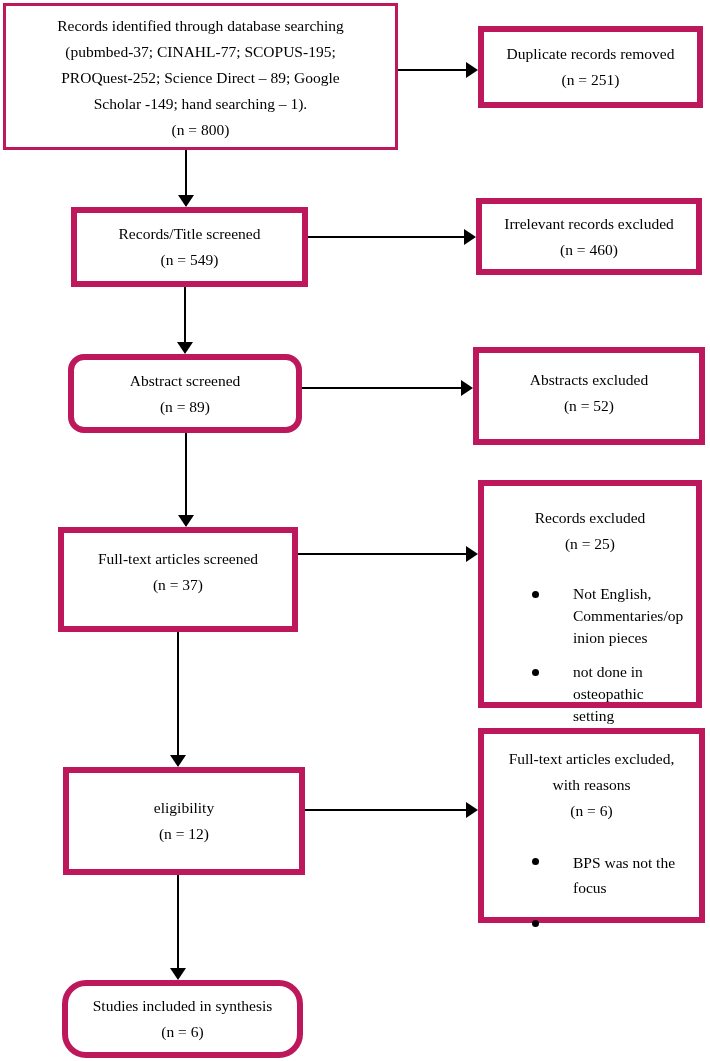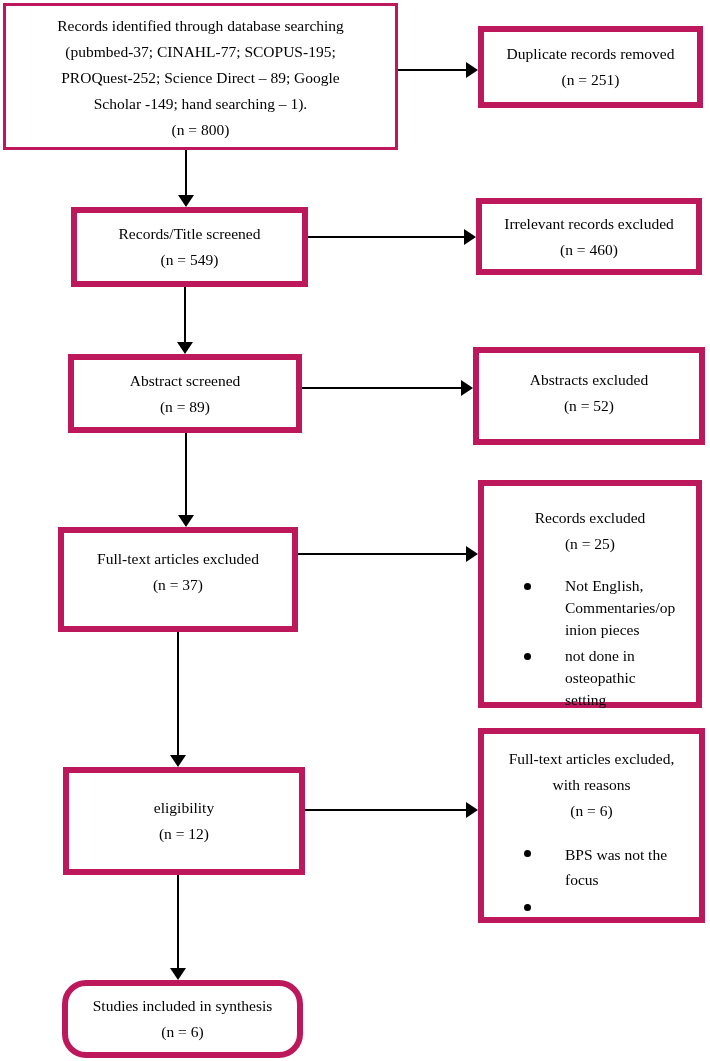--- a/index.html
+++ b/index.html
@@ -9,21 +9,21 @@
   }
   .box{
     position:absolute;box-sizing:border-box;border:6px solid #be185d;background:#ffffff;
     display:flex;flex-direction:column;align-items:center;justify-content:center;
     text-align:center;font-size:15.5px;line-height:26px;
   }
   .box.thick{border-width:3px;}
   .box.topalign{justify-content:flex-start;}
   .ln{width:100%;}
   .bullets{margin:14px 0 0 0;padding:0;list-style:none;width:100%;text-align:left;}
-  .bullet-item{position:relative;padding-left:77px;margin:4px;}
+  .bullet-item{position:relative;padding-left:77px;margin:12px;}
   .b8 .bullet-item{line-height:22px;}
   .b10 .bullet-item{line-height:25px;}
   .bullet-dot{position:absolute;left:36px;top:8px;width:7px;height:7px;border-radius:50%;background:#000000;}
   .varrow{position:absolute;width:16px;}
   .vline{position:absolute;left:7px;top:0;width:2px;height:calc(100% - 11px);background:#000000;}
   .vhead{position:absolute;bottom:0;left:0;width:0;height:0;
     border-left:8px solid transparent;border-right:8px solid transparent;border-top:12px solid #000000;}
   .harrow{position:absolute;height:16px;}
   .hline{position:absolute;top:7px;left:0;height:2px;width:calc(100% - 11px);background:#000000;}
   .hhead{position:absolute;right:0;top:0;width:0;height:0;
@@ -70,42 +70,42 @@
   <div class="harrow" style="left:308px;top:229px;width:168px;">
     <span class="hline"></span>
     <span class="hhead"></span>
   </div>
 
   <div class="varrow" style="left:177px;top:287px;height:67px;">
     <span class="vline"></span>
     <span class="vhead"></span>
   </div>
 
-  <div class="box" style="left:68px;top:354px;width:234px;height:79px;">
+  <div class="box" style="left:68px;top:354px;width:234px;height:79px;border-radius:16px;">
     <div class="ln">Abstract screened</div>
     <div class="ln">(n = 89)</div>
   </div>
 
   <div class="box topalign" style="left:473px;top:347px;width:232px;height:98px;padding-top:14px;">
     <div class="ln">Abstracts excluded</div>
     <div class="ln">(n = 52)</div>
   </div>
 
   <div class="harrow" style="left:302px;top:380px;width:171px;">
     <span class="hline"></span>
     <span class="hhead"></span>
   </div>
 
   <div class="varrow" style="left:178px;top:433px;height:94px;">
     <span class="vline"></span>
     <span class="vhead"></span>
   </div>
 
   <div class="box topalign" style="left:58px;top:527px;width:240px;height:105px;padding-top:13px;">
-    <div class="ln">Full-text articles excluded</div>
+    <div class="ln">Full-text articles screened</div>
     <div class="ln">(n = 37)</div>
   </div>
 
   <div class="box topalign" style="left:478px;top:480px;width:224px;height:228px;padding-top:19px;">
     <div class="ln">Records excluded</div>
     <div class="ln">(n = 25)</div>
     <ul class="bullets b8">
       <li class="bullet-item">
         <span class="bullet-dot"></span>
         <div>Not English,</div>

